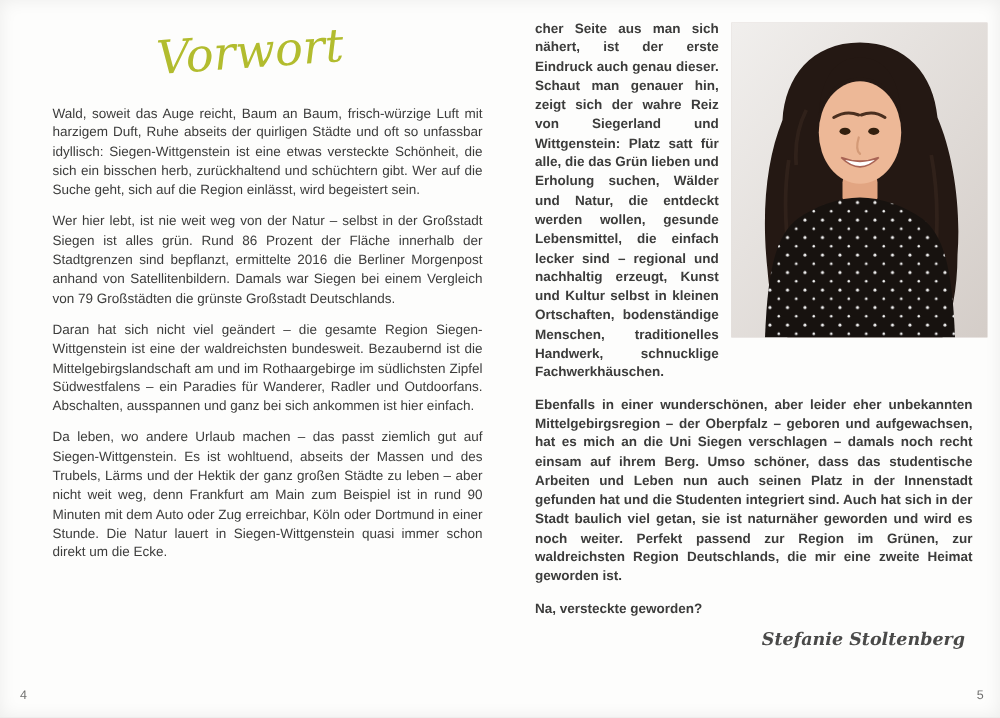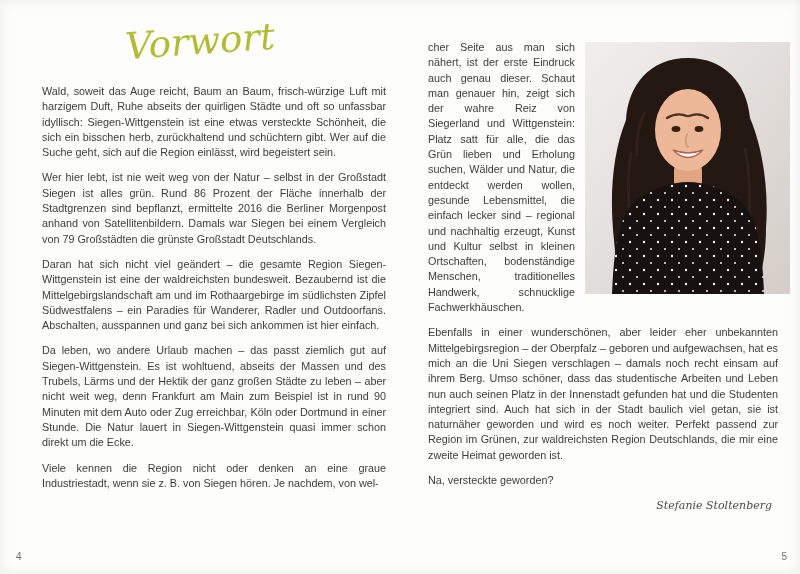--- a/index.html
+++ b/index.html
@@ -29,41 +29,41 @@
     transform: rotate(-4deg);
   }
 
   .body {
     text-align: justify;
     font-size: 10.8px;
     line-height: 15.3px;
     hyphens: auto;
   }
   .page-left .body  { margin: 21px 14px 0 42px; }
-  .page-right .body { margin: 40px 22px 0 28px; }
+  .page-right .body { margin: 16px 22px 0 28px; font-weight: bold; }
   .body p { margin: 0 0 10px 0; }
 
   .photo {
     float: right;
     width: 205px;
     height: 252px;
     margin: 2px -12px 12px 10px;
     background: #ddd6d2;
   }
   .photo svg { display: block; }
 
   .para-below-photo { clear: right; }
 
   .question { margin-top: 16px; }
 
   .signature {
     text-align: right;
     font-family: "DejaVu Serif", serif;
     font-style: italic;
-    font-size: 11px;
+    font-size: 14px;
     color: #4a4a49;
     margin-top: 20px;
     padding-right: 6px;
   }
 
   .pagenum {
     position: absolute;
     bottom: 12px;
     font-size: 10px;
     color: #6f6f6e;
@@ -76,21 +76,20 @@
 
 <div class="spread">
 
   <section class="page page-left">
     <h1 class="title">Vorwort</h1>
     <div class="body">
       <p>Wald, soweit das Auge reicht, Baum an Baum, frisch-würzige Luft mit harzigem Duft, Ruhe abseits der quirligen Städte und oft so unfassbar idyllisch: Siegen-Wittgenstein ist eine etwas versteckte Schönheit, die sich ein bisschen herb, zurückhaltend und schüchtern gibt. Wer auf die Suche geht, sich auf die Region einlässt, wird begeistert sein.</p>
       <p>Wer hier lebt, ist nie weit weg von der Natur – selbst in der Großstadt Siegen ist alles grün. Rund 86 Prozent der Fläche innerhalb der Stadtgrenzen sind bepflanzt, ermittelte 2016 die Berliner Morgenpost anhand von Satellitenbildern. Damals war Siegen bei einem Vergleich von 79 Großstädten die grünste Großstadt Deutschlands.</p>
       <p>Daran hat sich nicht viel geändert – die gesamte Region Siegen-Wittgenstein ist eine der waldreichsten bundesweit. Bezaubernd ist die Mittelgebirgslandschaft am und im Rothaargebirge im südlichsten Zipfel Südwestfalens – ein Paradies für Wanderer, Radler und Outdoorfans. Abschalten, ausspannen und ganz bei sich ankommen ist hier einfach.</p>
       <p>Da leben, wo andere Urlaub machen – das passt ziemlich gut auf Siegen-Wittgenstein. Es ist wohltuend, abseits der Massen und des Trubels, Lärms und der Hektik der ganz großen Städte zu leben – aber nicht weit weg, denn Frankfurt am Main zum Beispiel ist in rund 90 Minuten mit dem Auto oder Zug erreichbar, Köln oder Dortmund in einer Stunde. Die Natur lauert in Siegen-Wittgenstein quasi immer schon direkt um die Ecke.</p>
-      <p>Viele kennen die Region nicht oder denken an eine graue Industriestadt, wenn sie z. B. von Siegen hören. Je nachdem, von wel-</p>
     </div>
     <div class="pagenum pagenum-left">4</div>
   </section>
 
   <section class="page page-right">
     <div class="body">
 
       <figure class="photo" aria-label="Porträtfoto der Autorin">
         <svg width="205" height="252" viewBox="0 0 205 252" xmlns="http://www.w3.org/2000/svg">
           <defs>

